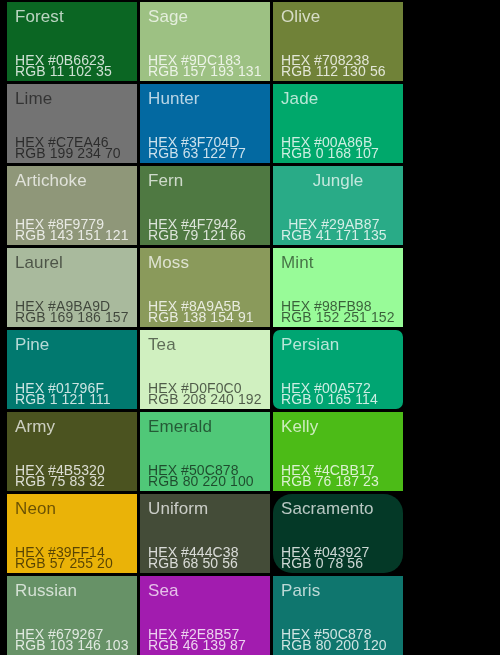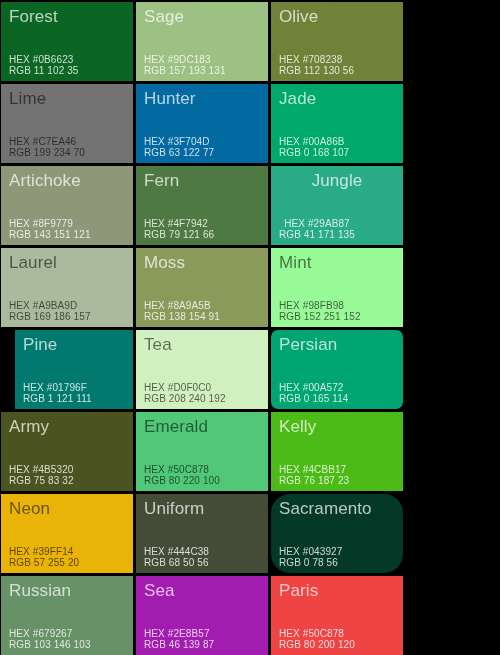--- a/index.html
+++ b/index.html
@@ -14,41 +14,41 @@
     font-family: "Liberation Sans", sans-serif;
   }
   #palette-grid {
     display: grid;
     grid-template-columns: repeat(3, 1fr);
     grid-template-rows: repeat(8, 1fr);
     gap: 3px;
     width: 404px;
     height: 655px;
     box-sizing: border-box;
-    padding: 2px 1px 0px 1px;
+    padding: 2px 1px 0px 7px;
     background: #000000;
   }
   .swatch {
     position: relative;
     box-sizing: border-box;
     overflow: hidden;
     padding: 4px 8px 0 8px;
   }
   .swatch-name {
     font-size: 17px;
     line-height: 21px;
     font-weight: 400;
     letter-spacing: 0.1px;
     white-space: nowrap;
   }
   .swatch-codes {
     position: absolute;
     left: 8px;
     bottom: 5px;
-    font-size: 10px;
+    font-size: 14px;
     line-height: 10.5px;
     letter-spacing: 0.1px;
     white-space: nowrap;
   }
   .swatch-hex, .swatch-rgb {
     display: block;
   }
   
   .txt-light .swatch-name { color: rgba(255,255,255,0.72); }
   .txt-light .swatch-codes { color: rgba(255,255,255,0.80); }
@@ -137,21 +137,21 @@
         <span class="swatch-rgb">RGB 138 154 91</span>
       </div>
     </div>
     <div class="swatch txt-dark" style="background: rgb(152, 251, 152);">
       <div class="swatch-name">Mint</div>
       <div class="swatch-codes">
         <span class="swatch-hex">HEX #98FB98</span>
         <span class="swatch-rgb">RGB 152 251 152</span>
       </div>
     </div>
-    <div class="swatch txt-light" style="background: rgb(1, 121, 111); margin-left: 14px;">
+    <div class="swatch txt-light" style="background: rgb(1, 121, 111);">
       <div class="swatch-name">Pine</div>
       <div class="swatch-codes">
         <span class="swatch-hex">HEX #01796F</span>
         <span class="swatch-rgb">RGB 1 121 111</span>
       </div>
     </div>
     <div class="swatch txt-dark" style="background: rgb(208, 240, 192);">
       <div class="swatch-name">Tea</div>
       <div class="swatch-codes">
         <span class="swatch-hex">HEX #D0F0C0</span>
@@ -214,20 +214,20 @@
         <span class="swatch-rgb">RGB 103 146 103</span>
       </div>
     </div>
     <div class="swatch txt-light" style="background: #a21caf;">
       <div class="swatch-name">Sea</div>
       <div class="swatch-codes">
         <span class="swatch-hex">HEX #2E8B57</span>
         <span class="swatch-rgb">RGB 46 139 87</span>
       </div>
     </div>
-    <div class="swatch txt-light" style="background: #ef4444;">
+    <div class="swatch txt-light" style="background: #0f766e;">
       <div class="swatch-name">Paris</div>
       <div class="swatch-codes">
         <span class="swatch-hex">HEX #50C878</span>
         <span class="swatch-rgb">RGB 80 200 120</span>
       </div>
     </div>
   </div>
 
 </body></html>

